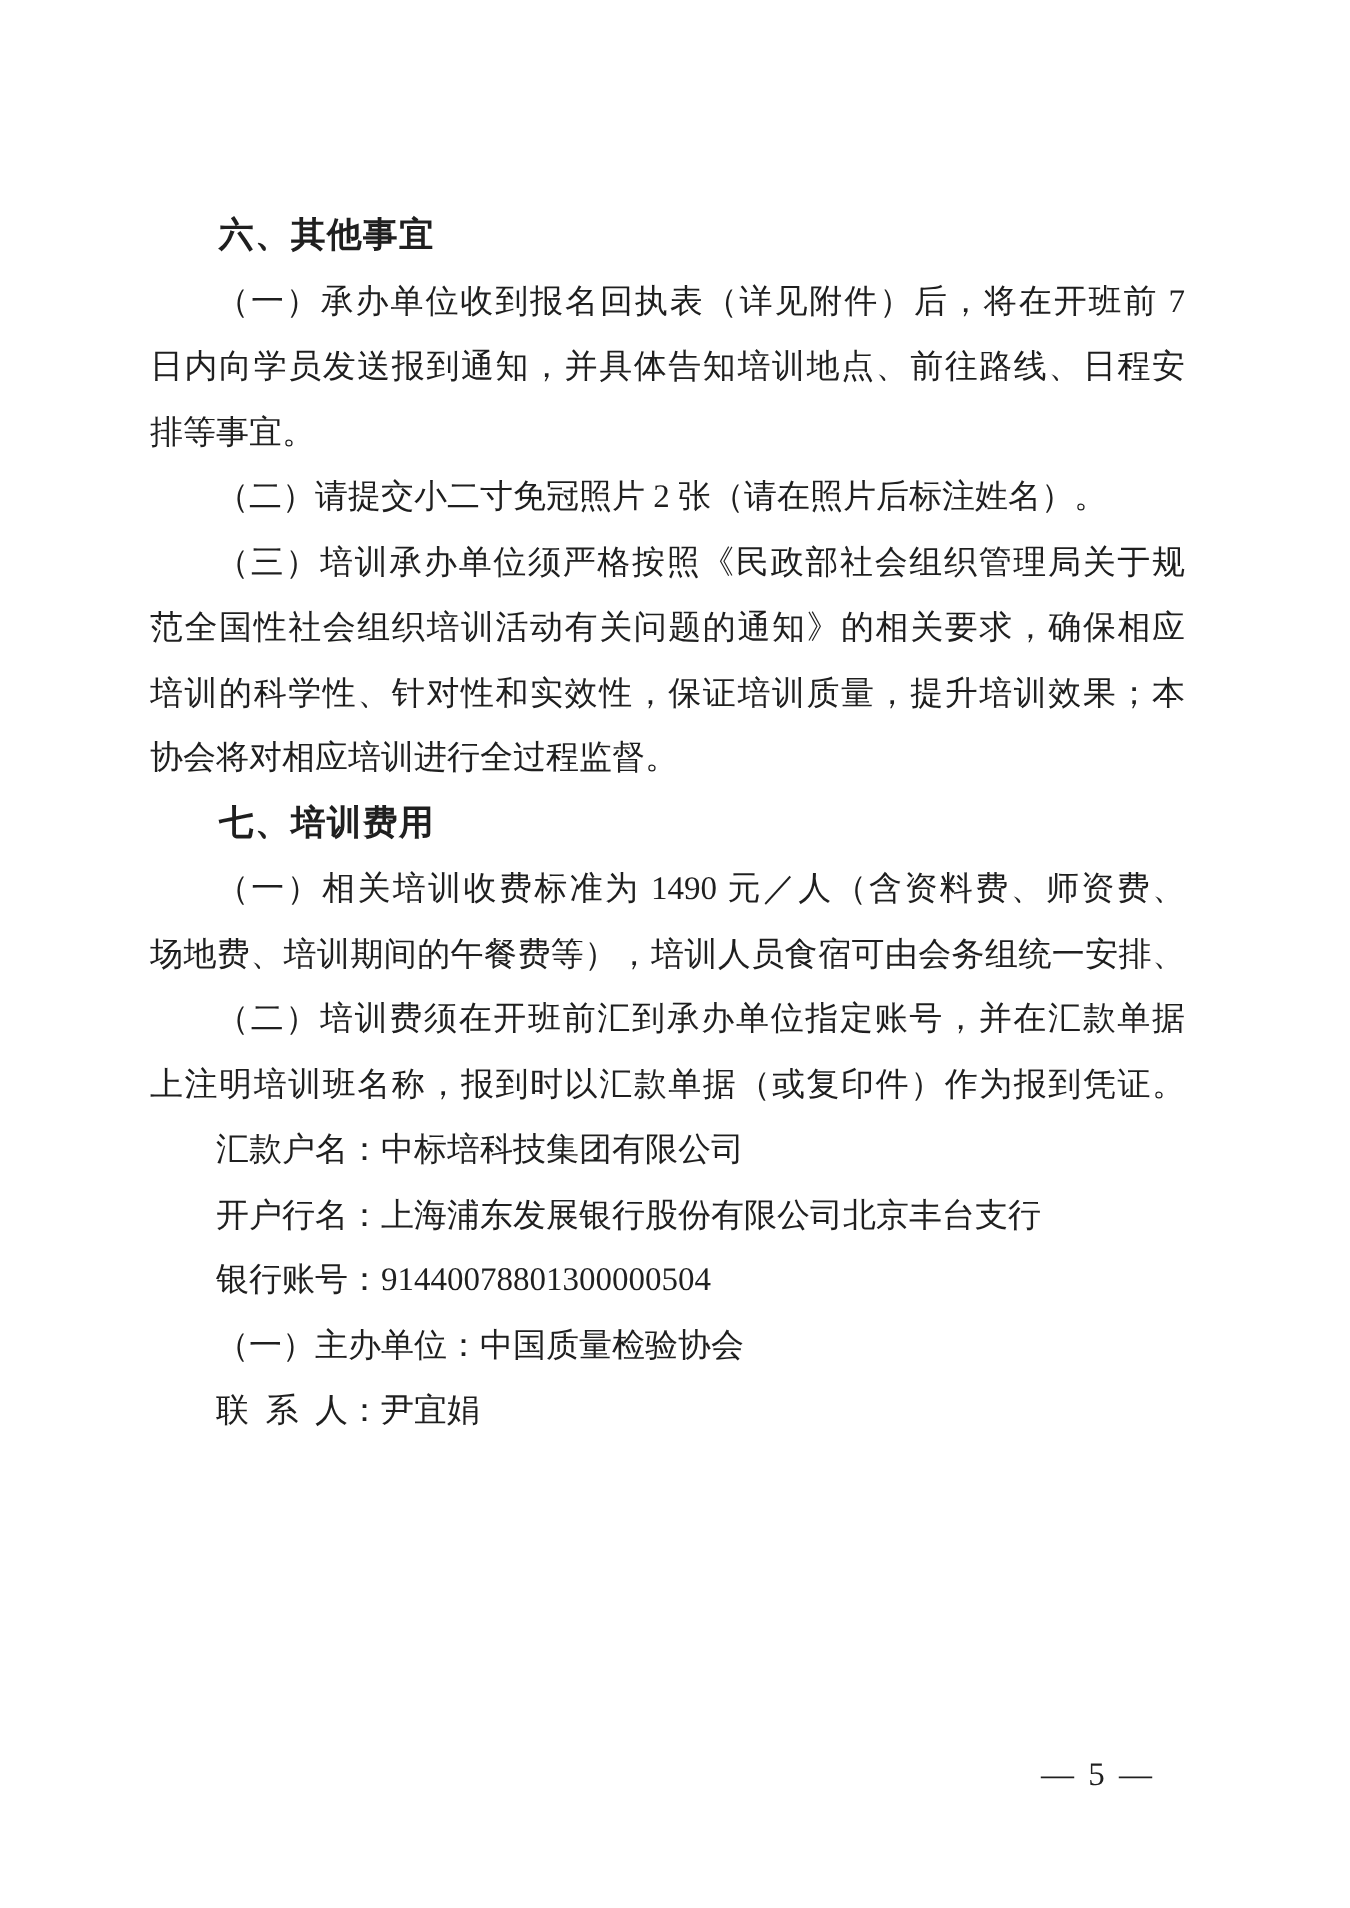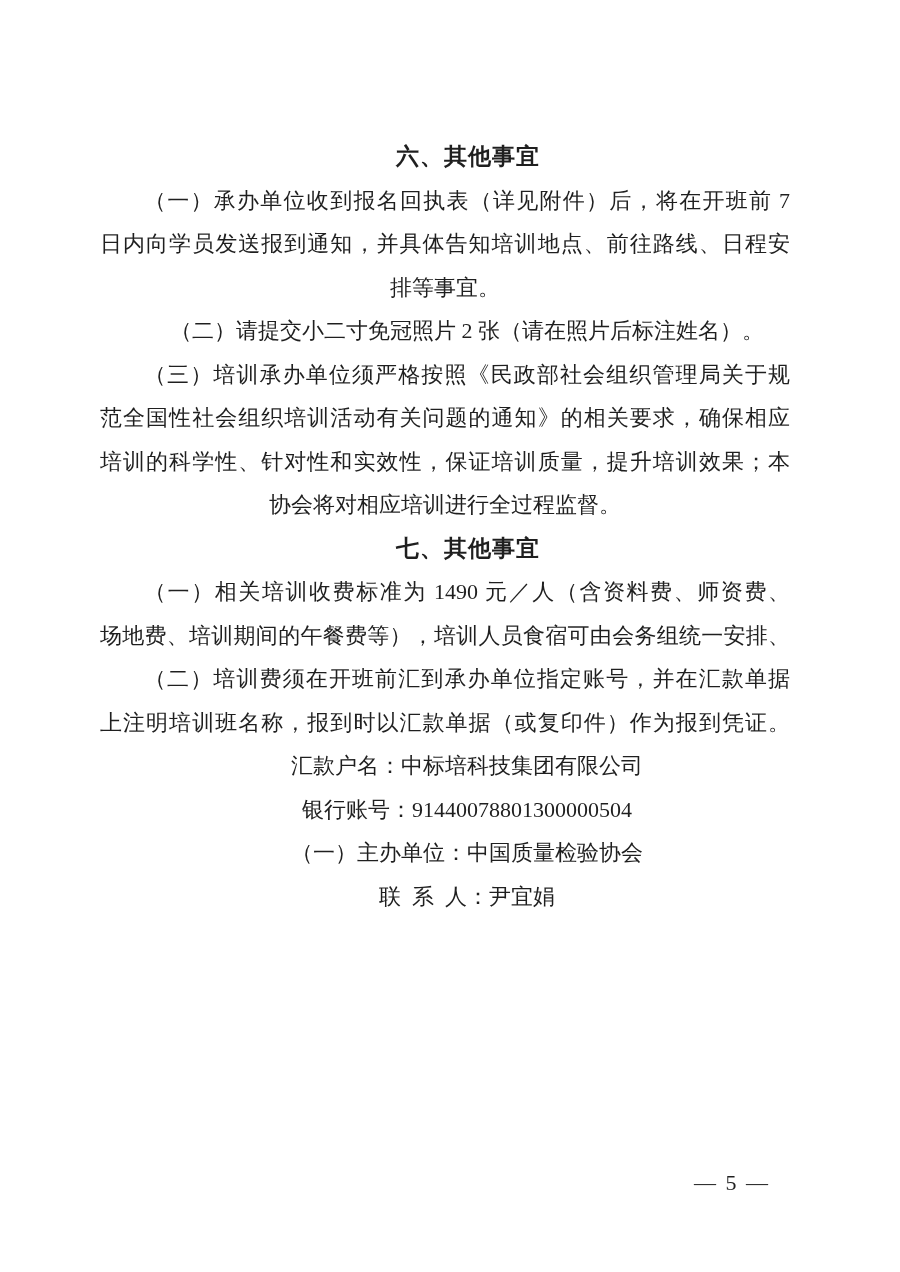--- a/index.html
+++ b/index.html
@@ -13,21 +13,21 @@
     font-family: "Liberation Serif", "DejaVu Serif", serif;
   }
   .doc {
     position: absolute;
     left: 100px;
     top: 135px;
     width: 690px;
     font-size: 22px;
     line-height: 43.5px;
   }
-  .line { min-height: 43.5px; text-align: center; }
+  .line { min-height: 43.5px; }
   .heading {
     font-family: "Liberation Sans", "DejaVu Sans", sans-serif;
     font-weight: bold;
     font-size: 23px;
     text-indent: 2em;
     letter-spacing: 1px;
   }
   .indent { text-indent: 2em; }
   .fill {
     text-align: justify;
@@ -53,26 +53,27 @@
     <div class="line fill">日内向学员发送报到通知，并具体告知培训地点、前往路线、日程安</div>
     <div class="line">排等事宜。</div>
     <div class="line indent">（二）请提交小二寸免冠照片 2 张（请在照片后标注姓名）。</div>
     <div class="line indent fill">（三）培训承办单位须严格按照《民政部社会组织管理局关于规</div>
     <div class="line fill">范全国性社会组织培训活动有关问题的通知》的相关要求，确保相应</div>
     <div class="line fill">培训的科学性、针对性和实效性，保证培训质量，提升培训效果；本</div>
     <div class="line">协会将对相应培训进行全过程监督。</div>
   </section>
 
   <section>
-    <div class="line heading">七、其他事宜</div>
+    <div class="line heading">七、培训费用</div>
     <div class="line indent fill">（一）相关培训收费标准为 1490 元／人（含资料费、师资费、</div>
     <div class="line fill">场地费、培训期间的午餐费等），培训人员食宿可由会务组统一安排、</div>
     <div class="line indent fill">（二）培训费须在开班前汇到承办单位指定账号，并在汇款单据</div>
     <div class="line fill">上注明培训班名称，报到时以汇款单据（或复印件）作为报到凭证。</div>
     <div class="line indent">汇款户名：中标培科技集团有限公司</div>
+    <div class="line indent">开户行名：上海浦东发展银行股份有限公司北京丰台支行</div>
     <div class="line indent">银行账号：91440078801300000504</div>
   </section>
 
   <section>
     <div class="line indent">（一）主办单位：中国质量检验协会</div>
     <div class="line indent">联 系 人：尹宜娟</div>
   </section>
 
 </div>
 

